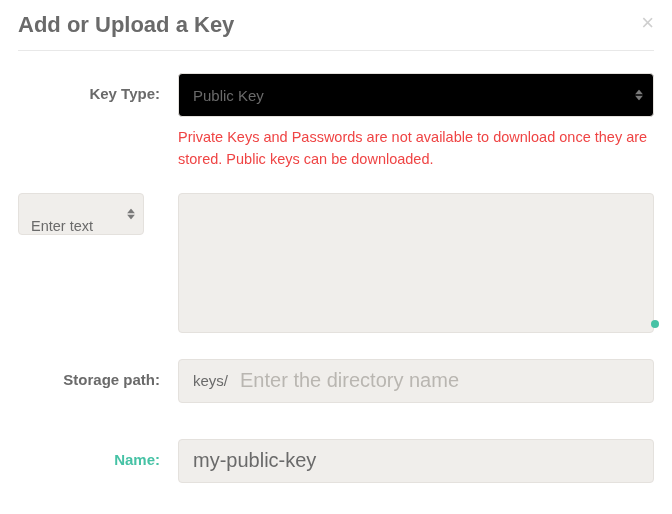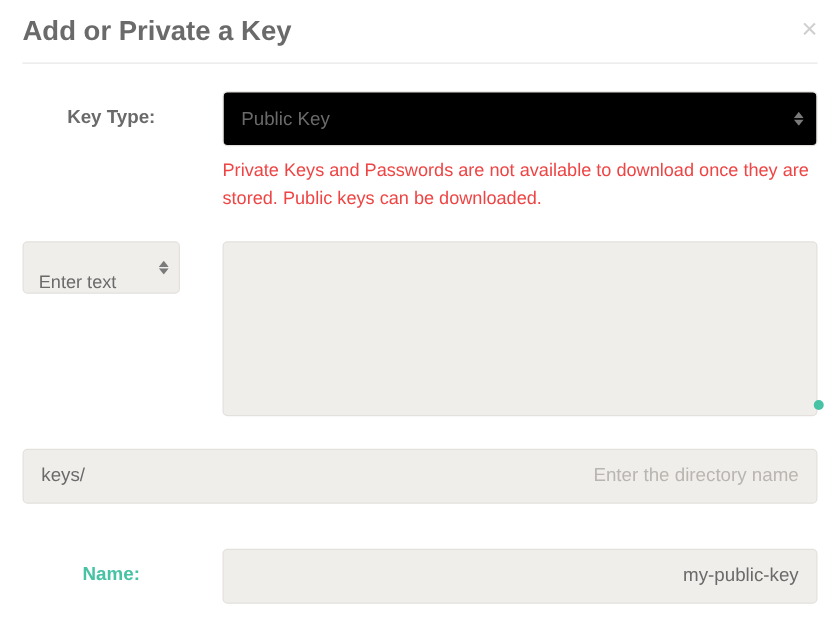--- a/index.html
+++ b/index.html
@@ -35,21 +35,21 @@
       line-height: 1;
       font-weight: 300;
     }
     .row {
       display: flex;
       align-items: flex-start;
       margin-bottom: 14px;
     }
     .label-col {
       width: 160px;
-      text-align: center;
+      text-align: right;
       padding-right: 18px;
       padding-top: 12px;
     }
     .label {
       font-size: 15px;
       font-weight: 700;
       color: #6a6a6a;
     }
     .label.accent {
       color: #46c2a5;
@@ -158,39 +158,38 @@
     }
     .input-wrap .prefix {
       color: #6a6a6a;
       font-size: 15px;
       margin-right: 12px;
     }
     .input-wrap input {
       border: none;
       background: transparent;
       outline: none;
-      font-size: 15px;
+      font-size: 20px;
       color: #6a6a6a;
       flex: 1;
       font-family: inherit;
-      text-align: right;
     }
     .input-wrap input::placeholder {
       color: #b9b6b1;
     }
     .row.storage { margin-top: 26px; }
     .row.name { margin-top: 36px; }
   </style>
 </head>
 <body>
 
 <div class="modal">
 
   <div class="modal-header">
-    <div class="modal-title">Add or Private a Key</div>
+    <div class="modal-title">Add or Upload a Key</div>
     <div class="close-btn">×</div>
   </div>
 
   <div class="row">
     <div class="label-col">
       <span class="label">Key Type:</span>
     </div>
     <div class="control-col">
       <div class="select-wrap">
         <span class="value">Public Key</span>
@@ -222,20 +221,23 @@
       </div>
     </div>
     <div class="control-col">
       <div class="textarea-box">
         <div class="resize-dot"></div>
       </div>
     </div>
   </div>
 
   <div class="row storage">
+    <div class="label-col">
+      <span class="label">Storage path:</span>
+    </div>
     <div class="control-col">
       <div class="input-wrap">
         <span class="prefix">keys/</span>
         <input type="text" placeholder="Enter the directory name" style="">
       </div>
     </div>
   </div>
 
   <div class="row name">
     <div class="label-col">

